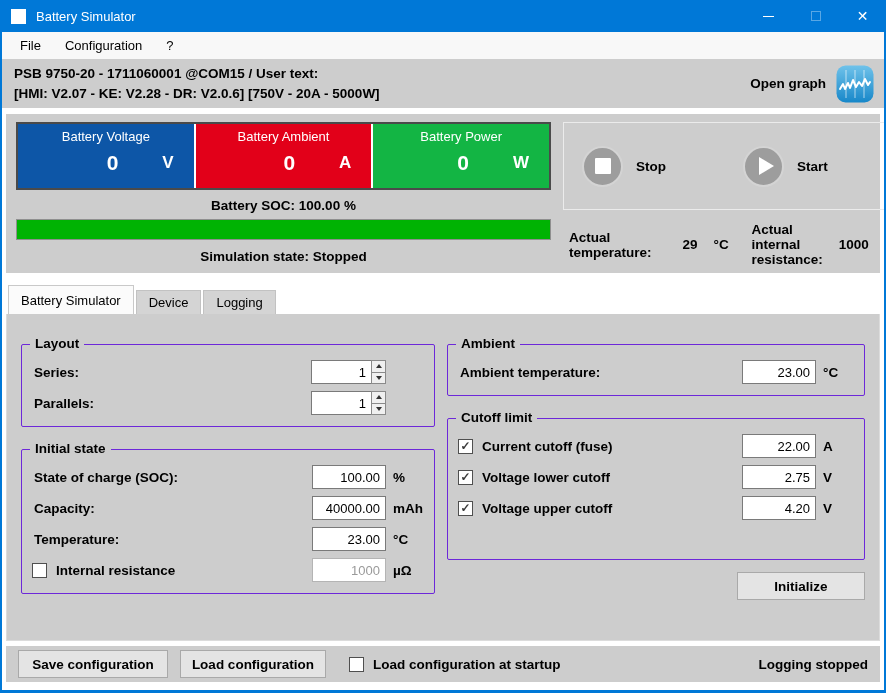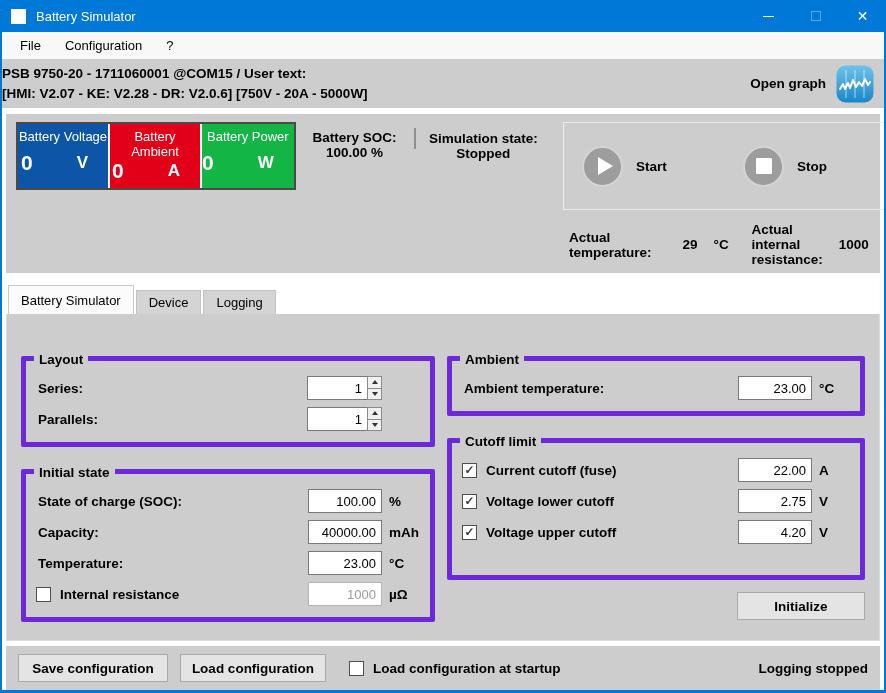--- a/index.html
+++ b/index.html
@@ -19,32 +19,32 @@
   .win-btn { width:47px; height:100%; display:flex; align-items:center; justify-content:center; color:#fff; }
   .min-glyph { display:block; width:11px; height:1px; background:#ffffff; }
   .max-glyph { display:block; width:10px; height:10px; border:1px solid rgba(255,255,255,0.35); }
   .close-glyph { font-size:14px; line-height:1; }
 
   
   .menubar { height:27px; background:#f8f8f8; display:flex; align-items:center; font-size:13px; flex:0 0 auto; padding-left:6px; }
   .menu-item { padding:0 12px; height:100%; display:flex; align-items:center; }
 
   
-  .infobar { height:49px; background:#cdcdcd; display:flex; align-items:center; flex:0 0 auto; padding:0 10px 0 0; }
+  .infobar { height:49px; background:#cdcdcd; display:flex; align-items:center; flex:0 0 auto; padding:0 10px 0 12px; }
   .info-lines { font-size:13.5px; font-weight:600; line-height:20px; }
   .open-graph { margin-left:auto; display:flex; align-items:center; gap:10px; }
   .open-graph-label { font-size:13.5px; font-weight:600; }
   .graph-icon { width:38px; height:38px; border-radius:9px; display:block; }
 
   .gap6 { height:6px; flex:0 0 auto; background:#fff; }
 
   
   .top-section { height:159px; background:#cdcdcd; margin:0 4px; flex:0 0 auto;
                  display:flex; padding:8px 10px 0 10px; gap:12px; }
-  .top-left { width:535px; flex:0 0 auto; display:flex; flex-direction:row; }
+  .top-left { width:535px; flex:0 0 auto; display:flex; flex-direction:column; }
   .display-strip { display:flex; border:2px solid #4a4a4a; background:#ffffff; gap:2px; height:68px; flex:0 0 auto; }
   .display { flex:1 1 0; display:flex; flex-direction:column; color:#fff; }
   .display-title { text-align:center; font-size:13px; padding-top:5px; }
   .display-valrow { flex:1; display:flex; align-items:center; justify-content:flex-end; gap:44px; padding:0 20px 6px 0; }
   .display-val { font-size:21px; font-weight:bold; }
   .display-unit { font-size:17px; font-weight:bold; }
   .soc-label { text-align:center; font-size:13.5px; font-weight:600; margin-top:8px; }
   .soc-bar { height:21px; margin-top:6px; border:1px solid #8f8f8f; background:#cdcdcd; }
   .soc-fill { height:100%; }
   .sim-label { text-align:center; font-size:13.5px; font-weight:600; margin-top:9px; }
@@ -81,21 +81,21 @@
            font-size:13px; padding:0 8px; position:relative; }
   .combo-chevron { position:absolute; right:9px; top:8px; width:8px; height:8px;
                    border-right:1.6px solid #444; border-bottom:1.6px solid #444; transform:rotate(45deg) scale(1,0.8); }
   .refresh-btn { width:31px; height:27px; margin-left:9px; background:#fdfdfd; border:1px solid #9a9a9a;
                  display:flex; align-items:center; justify-content:center; }
 
   .cols { display:flex; gap:12px; margin-top:16px; align-items:flex-start; }
   .col-left { width:414px; flex:0 0 auto; }
   .col-right { flex:1 1 auto; }
 
-  .groupbox { border:5px solid #6d28d9; border-radius:2px; position:relative; padding:14px 10px 10px 10px;margin-top:12px; }
+  .groupbox { border:1px solid #6d28d9; border-radius:2px; position:relative; padding:14px 10px 10px 10px; }
   .group-title { position:absolute; top:-9px; left:8px; background:#cdcdcd; padding:0 5px;
                  font-size:13.5px; font-weight:600; }
   .field-row { display:flex; align-items:center; height:26px; margin-bottom:5px; }
   .field-row:last-child { margin-bottom:0; }
   .f-label { flex:1; font-size:13.5px; font-weight:600; padding-left:2px; }
   .f-input { width:74px; height:24px; border:1px solid #7a7a7a; background:#ffffff; font-size:13px;
              text-align:right; padding:0 5px; font-family:"Liberation Sans",sans-serif; }
   .f-input.disabled { color:#9a9a9a; border-color:#b4b4b4; }
   .f-unit { width:38px; padding-left:7px; font-size:13.5px; font-weight:600; }
 
@@ -113,21 +113,21 @@
   .chk-label { flex:1; font-size:13.5px; font-weight:600; }
 
   .init-row { display:flex; justify-content:flex-end; margin-top:12px; }
   .push-btn { background:#e4e4e4; border:1px solid #a9a9a9; font-size:13.5px; font-weight:600;
               display:flex; align-items:center; justify-content:center; }
   .init-btn { width:128px; height:28px; }
 
   .gap5 { height:5px; flex:0 0 auto; background:#fff; }
 
   
-  .footer { height:44px; background:#cdcdcd; margin:0 4px 3px 4px; flex:0 0 auto;
+  .footer { height:36px; background:#cdcdcd; margin:0 4px 3px 4px; flex:0 0 auto;
             display:flex; align-items:center; padding:0 12px; }
   .save-btn { width:150px; height:28px; }
   .load-btn { width:146px; height:28px; margin-left:12px; }
   .footer-chk { display:flex; align-items:center; margin-left:23px; }
   .footer-status { margin-left:auto; font-size:13.5px; font-weight:600; }
 </style>
 </head>
 <body>
 
 <div class="window">
@@ -210,29 +210,29 @@
       <div class="soc-bar">
         <div class="soc-fill" style="width:100%; background:#00b303;"></div>
       </div>
       <div class="sim-label">Simulation state: Stopped</div>
     </div>
 
     <div class="top-right">
       <div class="startstop">
         <div class="ctl-group">
           <span class="circle-btn">
+              <span class="stop-glyph"></span>
+            </span>
+          <span class="ctl-label">Stop</span>
+        </div>
+        <div class="ctl-group">
+          <span class="circle-btn">
               <span class="play-glyph"></span>
             </span>
           <span class="ctl-label">Start</span>
-        </div>
-        <div class="ctl-group">
-          <span class="circle-btn">
-              <span class="stop-glyph"></span>
-            </span>
-          <span class="ctl-label">Stop</span>
         </div>
       </div>
       <div class="readouts">
         <div class="readout-row">
           <span class="readout-label">Actual temperature:</span>
           <span class="readout-val">29</span>
           <span class="readout-unit">°C</span>
         </div>
         <div class="readout-row">
           <span class="readout-label">Actual internal resistance:</span>

